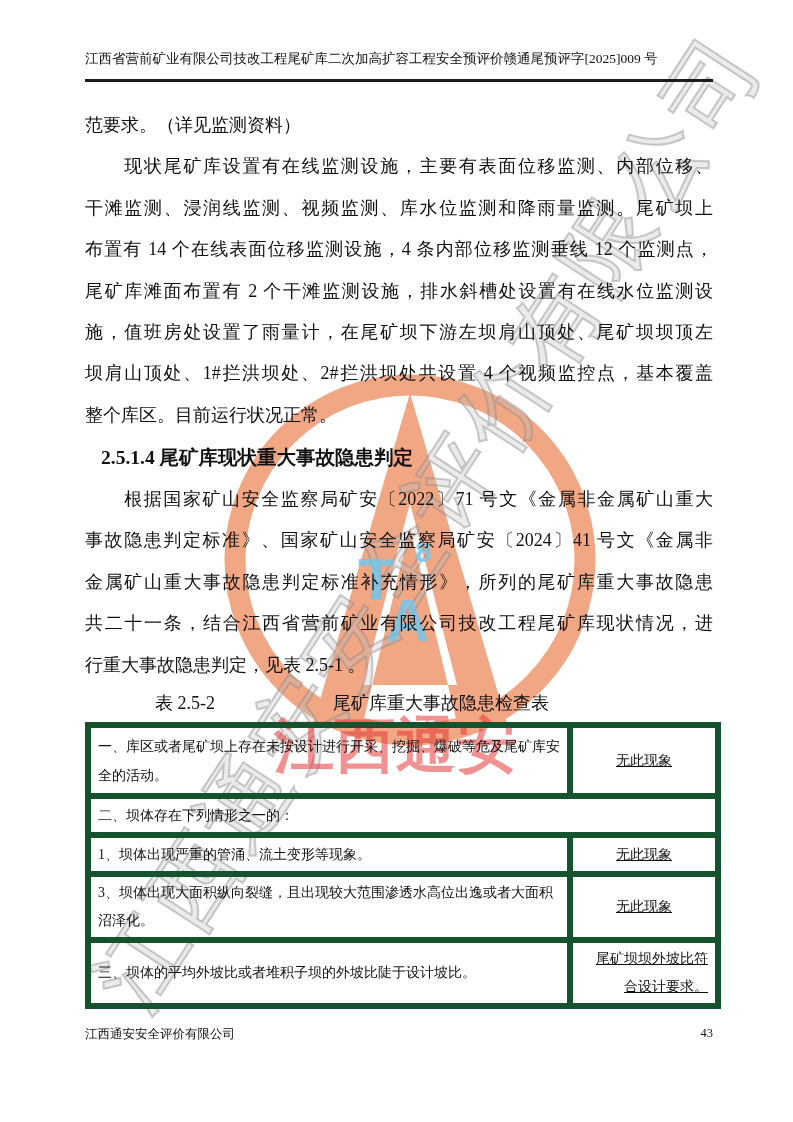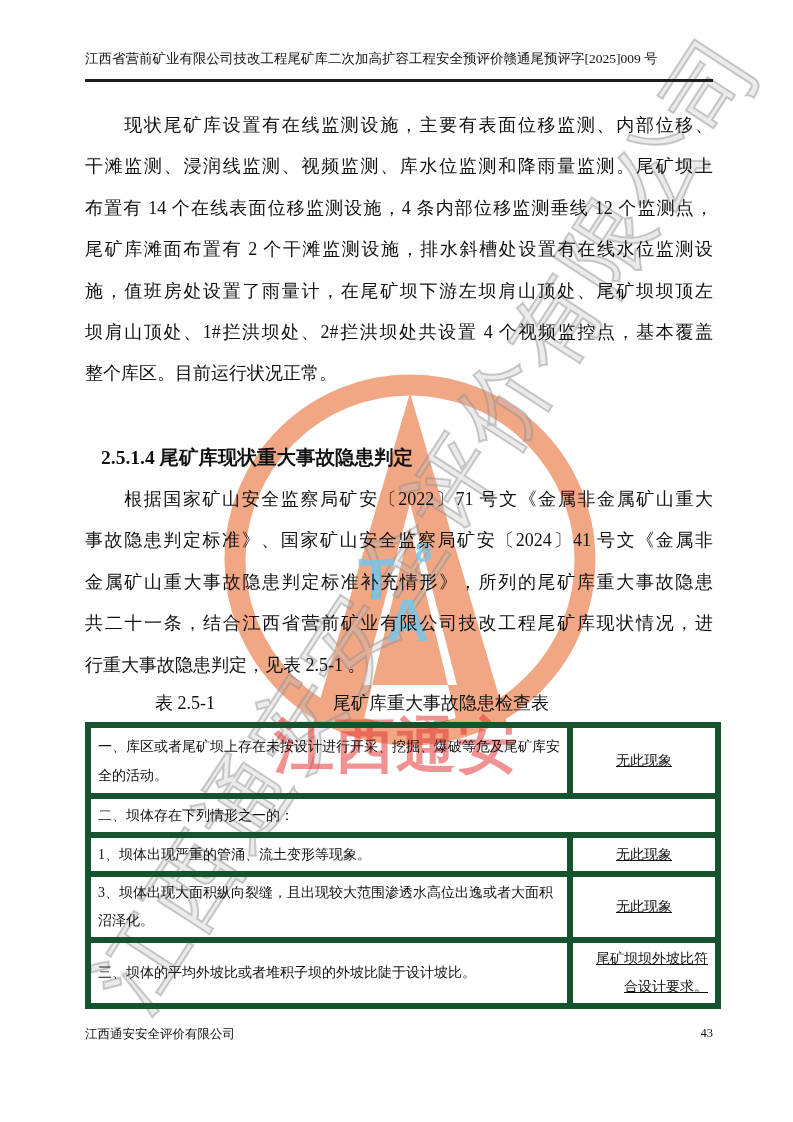--- a/index.html
+++ b/index.html
@@ -123,41 +123,42 @@
 
   <div class="content">
 
     <div class="header">
       <span>江西省营前矿业有限公司技改工程尾矿库二次加高扩容工程安全预评价</span>
       <span>赣通尾预评字[2025]009 号</span>
     </div>
     <div class="header-rule"></div>
 
     <div class="body-block lines-a">
+      <div class="line">范要求。（详见监测资料）</div>
       <div class="line fill">　　现状尾矿库设置有在线监测设施，主要有表面位移监测、内部位移、</div>
       <div class="line fill">干滩监测、浸润线监测、视频监测、库水位监测和降雨量监测。尾矿坝上</div>
       <div class="line fill">布置有 14 个在线表面位移监测设施，4 条内部位移监测垂线 12 个监测点，</div>
       <div class="line fill">尾矿库滩面布置有 2 个干滩监测设施，排水斜槽处设置有在线水位监测设</div>
       <div class="line fill">施，值班房处设置了雨量计，在尾矿坝下游左坝肩山顶处、尾矿坝坝顶左</div>
       <div class="line fill">坝肩山顶处、1#拦洪坝处、2#拦洪坝处共设置 4 个视频监控点，基本覆盖</div>
       <div class="line">整个库区。目前运行状况正常。</div>
     </div>
 
     <div class="heading">2.5.1.4 尾矿库现状重大事故隐患判定</div>
 
     <div class="body-block lines-b">
       <div class="line fill">　　根据国家矿山安全监察局矿安〔2022〕71 号文《金属非金属矿山重大</div>
       <div class="line fill">事故隐患判定标准》、国家矿山安全监察局矿安〔2024〕41 号文《金属非</div>
       <div class="line fill">金属矿山重大事故隐患判定标准补充情形》，所列的尾矿库重大事故隐患</div>
       <div class="line fill">共二十一条，结合江西省营前矿业有限公司技改工程尾矿库现状情况，进</div>
       <div class="line">行重大事故隐患判定，见表 2.5-1 。</div>
     </div>
 
     <div class="caption">
-      <span class="cap-label">表 2.5-1</span>
+      <span class="cap-label">表 2.5-2</span>
       <span class="cap-title">尾矿库重大事故隐患检查表</span>
     </div>
 
     <table class="hazard">
       <tbody>
         <tr class="r1">
           <td class="item">一、库区或者尾矿坝上存在未按设计进行开采、挖掘、爆破等危及尾矿库安全的活动。</td>
           <td class="result">无此现象</td>
         </tr>
         <tr class="r2">

